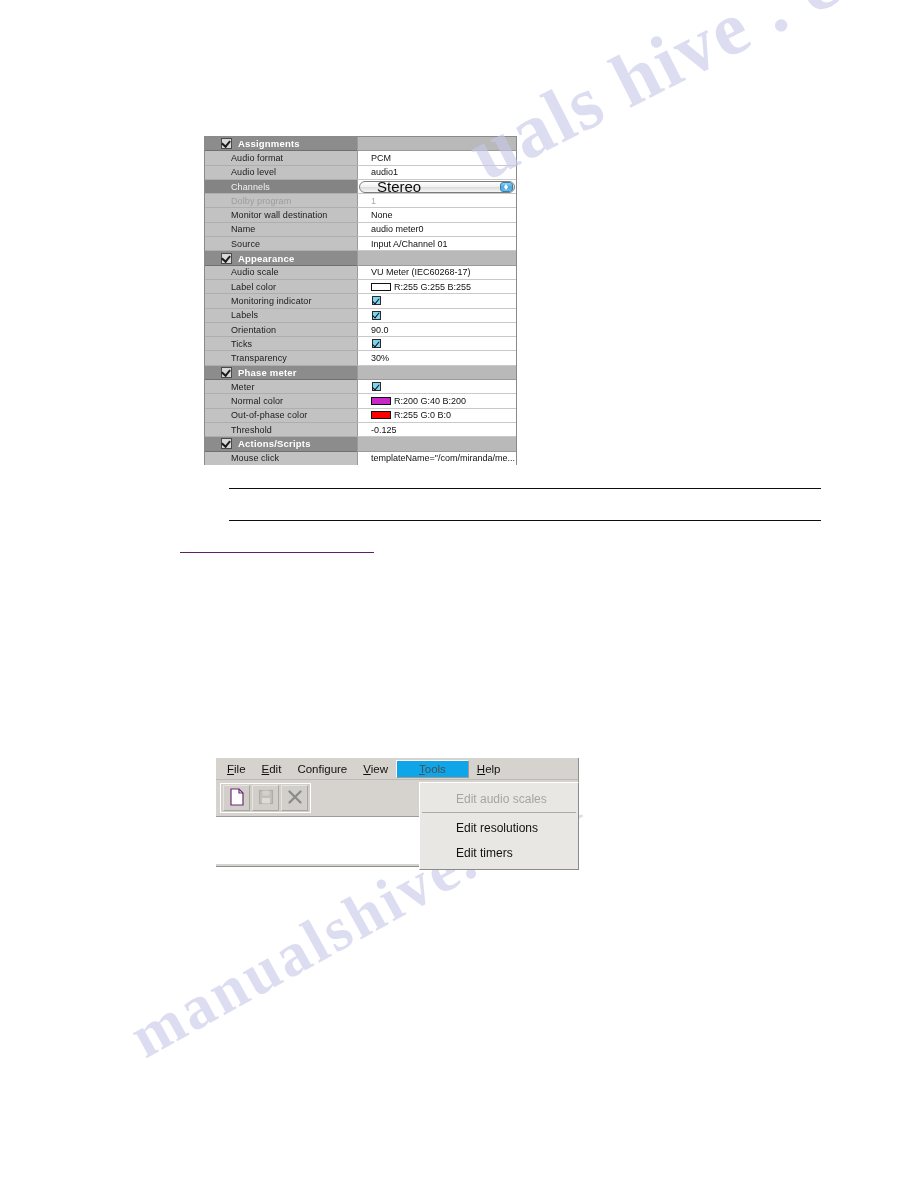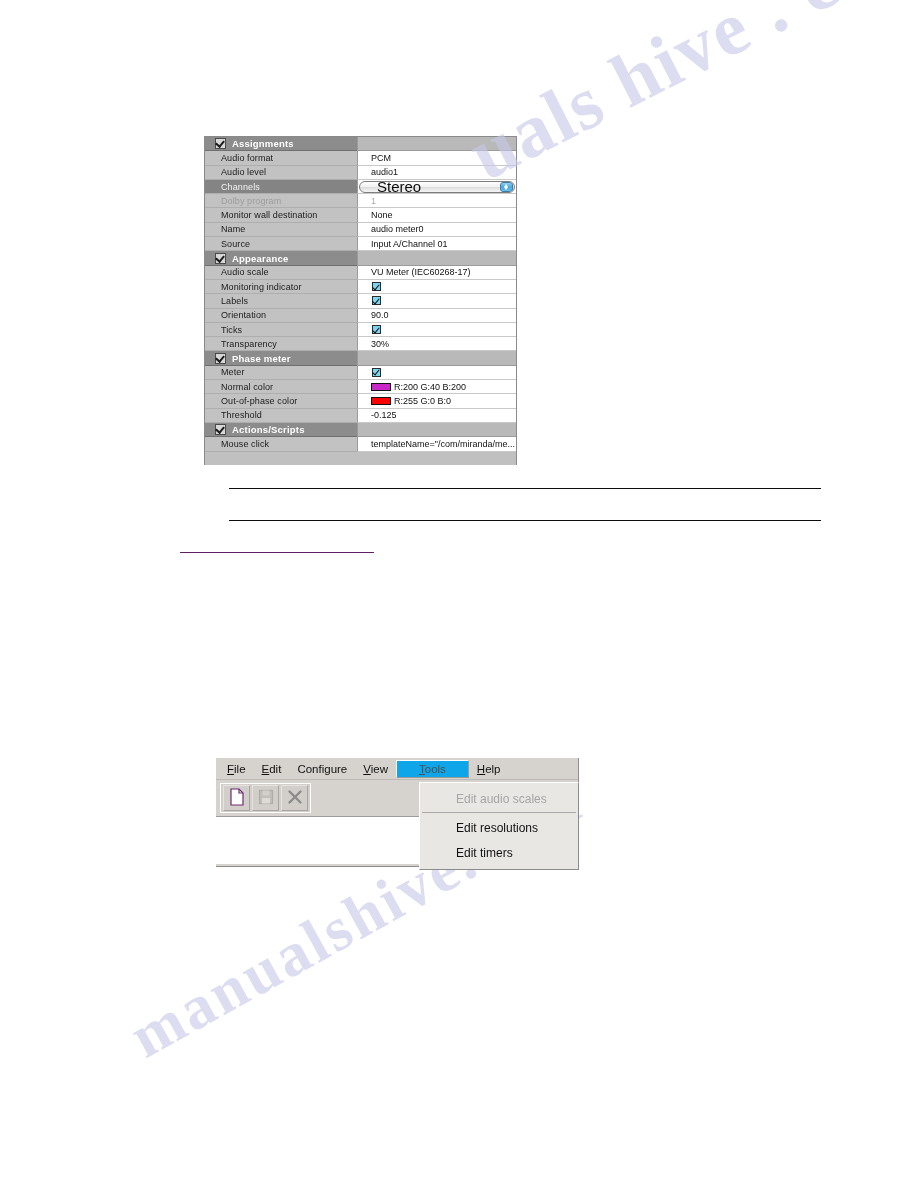--- a/index.html
+++ b/index.html
@@ -67,21 +67,21 @@
     height: 14.3px;
     align-items: stretch;
     box-sizing: border-box;
   }
   .prop-row .name {
     width: 152px;
     flex: 0 0 152px;
     background: #c2c2c2;
     border-bottom: 1px solid #aeaeae;
     color: #1b1b1b;
-    padding-left: 16px;
+    padding-left: 26px;
     box-sizing: border-box;
     display: flex;
     align-items: center;
     font-size: 9px;
     letter-spacing: .1px;
     overflow: hidden;
     white-space: nowrap;
   }
   .prop-row .value {
     flex: 1 1 auto;
@@ -119,21 +119,21 @@
   }
   .prop-section .sec-label {
     width: 152px;
     flex: 0 0 152px;
     background: #8c8c8c;
     color: #ffffff;
     font-weight: bold;
     font-size: 9.5px;
     display: flex;
     align-items: center;
-    padding-left: 10px;
+    padding-left: 16px;
     box-sizing: border-box;
     border-bottom: 1px solid #6f6f6f;
     letter-spacing: .2px;
   }
   .prop-section .sec-rest {
     flex: 1 1 auto;
     background: #b9b9b9;
     border-bottom: 1px solid #9a9a9a;
     border-left: 1px solid #9b9b9b;
     box-sizing: border-box;
@@ -429,20 +429,27 @@
       <div class="sec-label">
         <span class="sec-toggle"></span>
         <span>Appearance</span>
       </div>
       <div class="sec-rest"></div>
     </div>
     <div class="prop-row">
       <div class="name">Audio scale</div>
       <div class="value">
         <span>VU Meter (IEC60268-17)</span>
+      </div>
+    </div>
+    <div class="prop-row">
+      <div class="name">Label color</div>
+      <div class="value">
+        <span class="swatch" style="background: rgb(255, 255, 255);"></span>
+        <span>R:255 G:255 B:255</span>
       </div>
     </div>
     <div class="prop-row">
       <div class="name">Monitoring indicator</div>
       <div class="value">
         <span class="cb"></span>
       </div>
     </div>
     <div class="prop-row">
       <div class="name">Labels</div>

